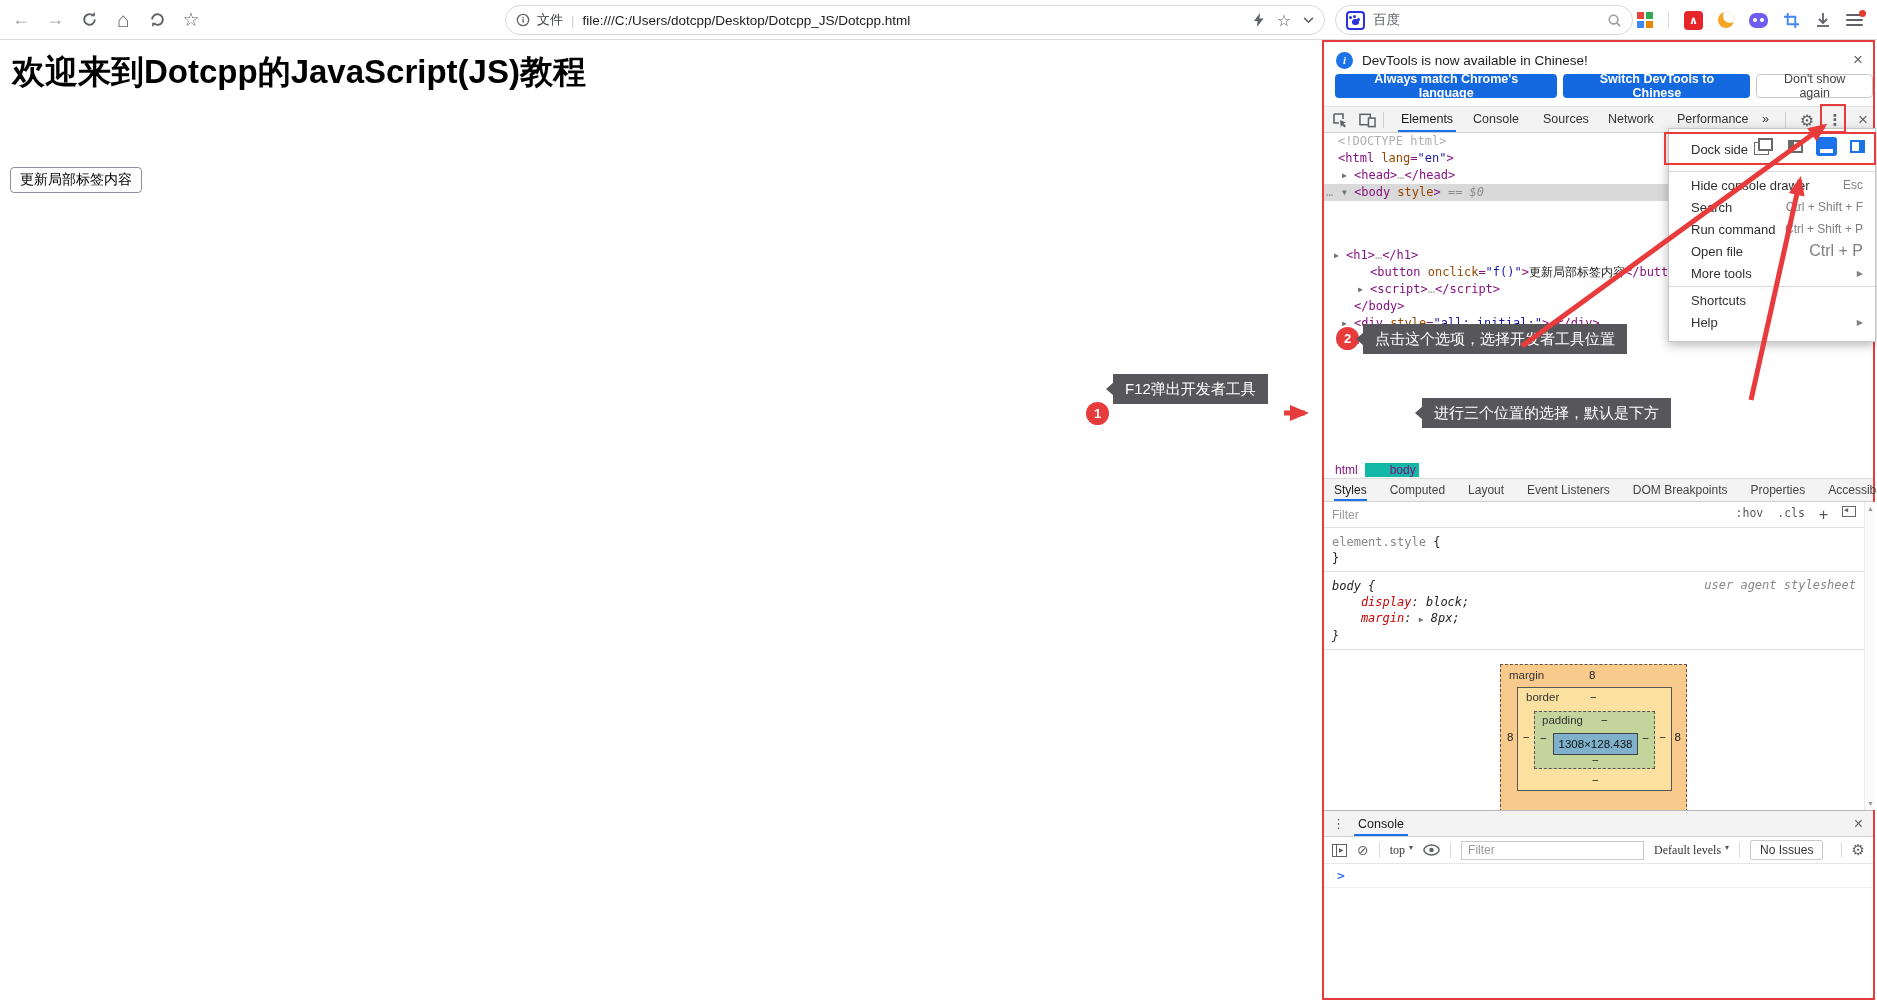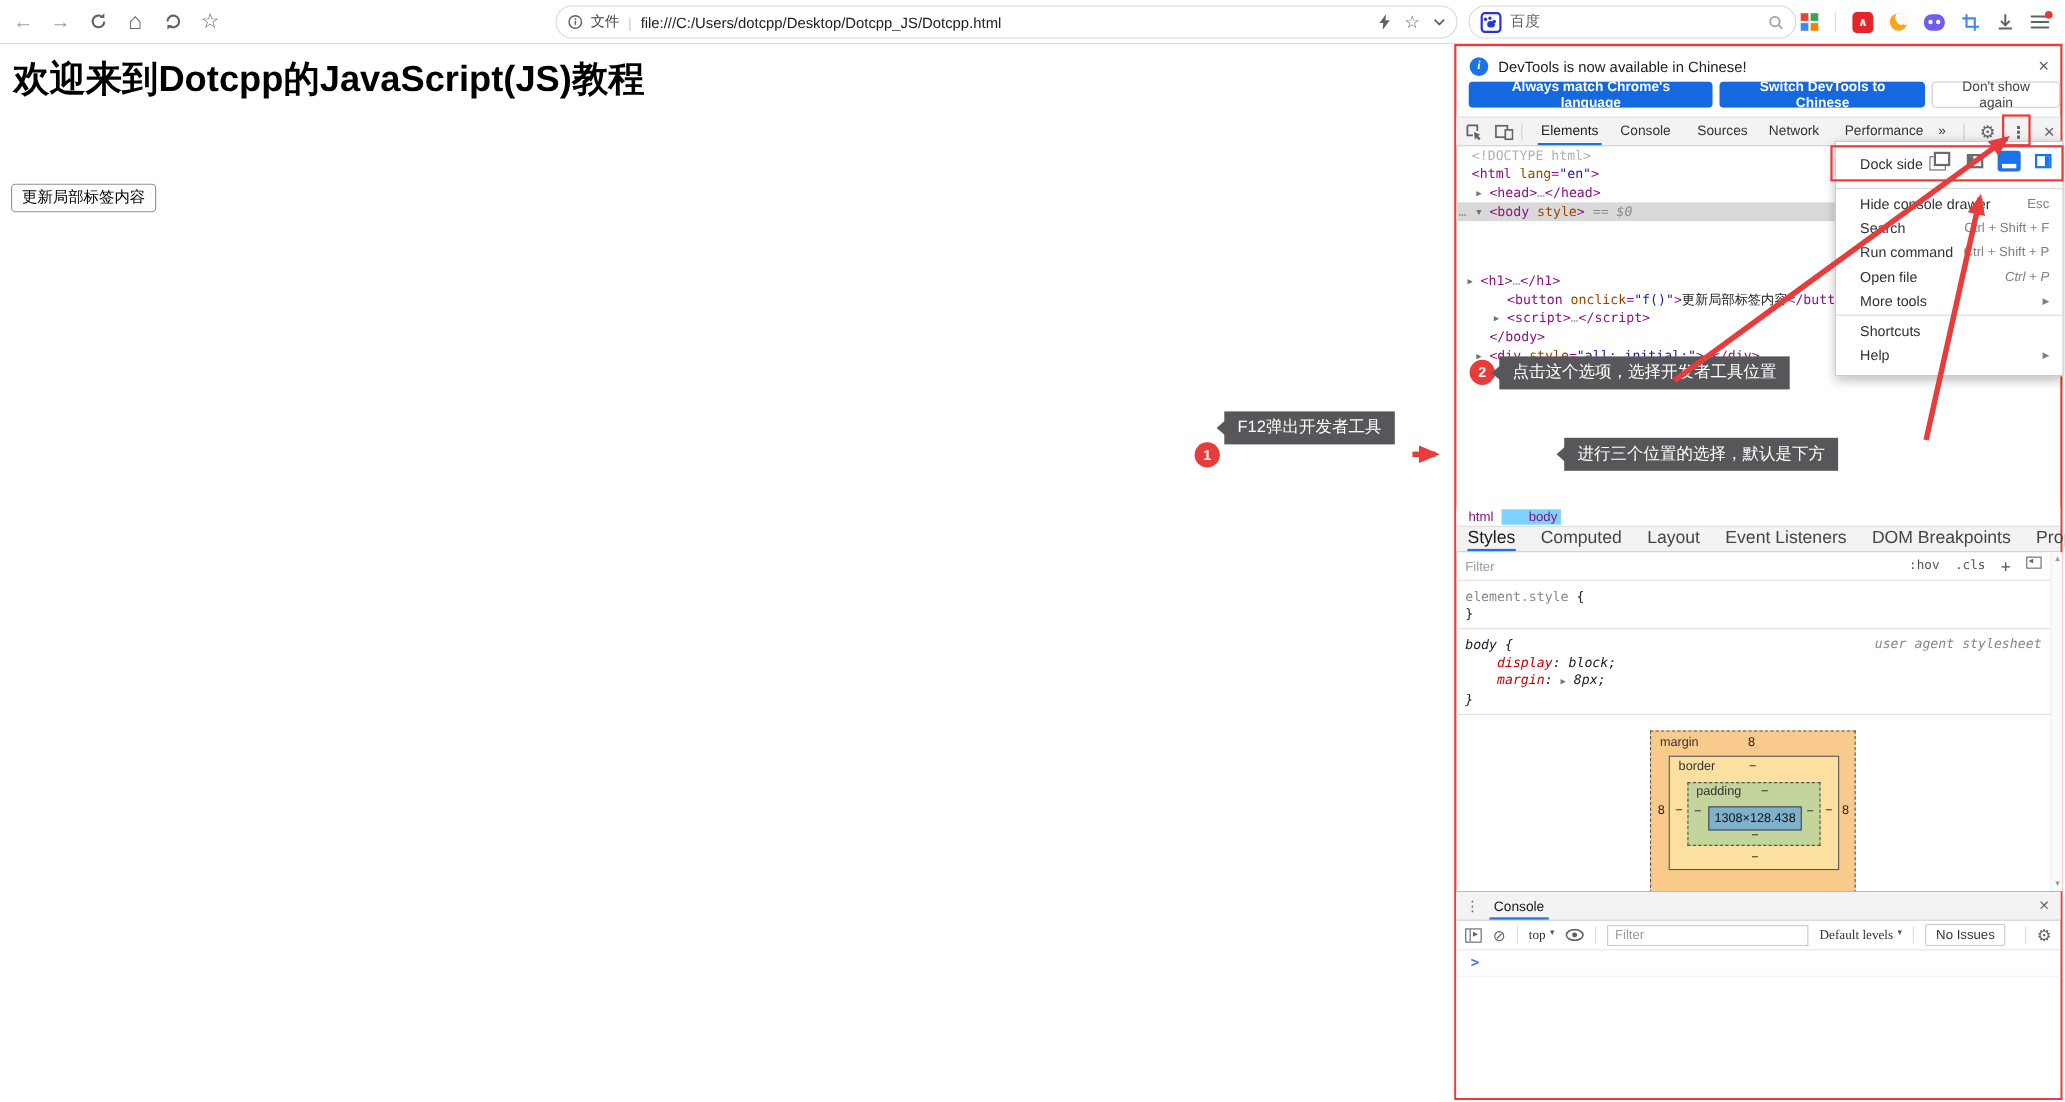--- a/index.html
+++ b/index.html
@@ -86,23 +86,23 @@
   .dockico.right{border-color:var(--accent);}
   .dockico.right:before{content:"";position:absolute;right:0;top:0;bottom:0;width:4px;background:var(--accent);}
   .dock-red-outline{position:absolute;left:-5px;top:3px;width:212px;height:33px;border:2px solid var(--red);z-index:21;}
   .menu-div{height:1px;background:#d9d9d9;margin:2px 0;}
   .mitem{height:22px;display:flex;align-items:center;padding:0 12px 0 22px;font-size:13px;color:#303030;cursor:pointer;}
   .mitem .sc{margin-left:auto;color:#808080;font-size:12px;}
 
   
   .crumbbar{left:0;top:419px;width:549px;height:17px;background:#fff;display:flex;align-items:center;gap:4px;padding-left:8px;font-size:12px;}
   .crumb{color:var(--tag);padding:0 3px;cursor:pointer;}
-  .crumb.cur{background:#7dd3fc;padding-left:25px;}
+  .crumb.cur{background:#14b8a6;padding-left:25px;}
   .styletabs{left:0;top:436px;width:549px;height:24px;background:#f3f3f3;border-top:1px solid #ddd;border-bottom:1px solid #d0d0d0;display:flex;align-items:center;gap:23px;padding-left:10px;}
-  .stab{font-size:16px;color:#444;height:22px;line-height:22px;cursor:pointer;white-space:nowrap;}
+  .stab{font-size:12px;color:#444;height:22px;line-height:22px;cursor:pointer;white-space:nowrap;}
   .stab.active{border-bottom:2px solid var(--accent);color:#1a1a1a;}
   .filterrow{left:0;top:460px;width:540px;height:26px;border-bottom:1px solid #e0e0e0;display:flex;align-items:center;padding:0 8px;}
   .filter-in{border:none;outline:none;font-size:12px;color:#333;flex:1;background:transparent;}
   .filter-in::placeholder{color:#9a9a9a;}
   .hovcls{display:flex;align-items:flex-start;gap:14px;font-family:"DejaVu Sans Mono",monospace;font-size:11.5px;color:#555;}
   .plus{font-size:15px;color:#555;}
   .panel-tgl{width:14px;height:11px;border:1px solid #666;position:relative;}
   .panel-tgl:before{content:"◀";position:absolute;left:1px;top:-1px;font-size:7px;color:#666;}
   .cssarea{left:0;top:486px;width:540px;font-family:"DejaVu Sans Mono",monospace;font-size:12px;color:#222;}
   .cssblock{padding:6px 8px 5px 8px;border-bottom:1px solid #e0e0e0;position:relative;}
@@ -310,21 +310,21 @@
         <div class="mitem">
           <span>Search</span>
           <span class="sc" style="font-size: 12px;">Ctrl + Shift + F</span>
         </div>
         <div class="mitem">
           <span>Run command</span>
           <span class="sc" style="font-size: 12px;">Ctrl + Shift + P</span>
         </div>
         <div class="mitem">
           <span>Open file</span>
-          <span class="sc" style="font-size: 12px; font-style: italic;">Ctrl + P</span>
+          <span class="sc" style="font-size: 16px;">Ctrl + P</span>
         </div>
         <div class="mitem">
           <span>More tools</span>
           <span class="sc" style="font-size: 8px;">▶</span>
         </div>
       </div>
     <div class="menu-div"></div>
     <div id="menu-group-1">
         <div class="mitem">
           <span>Shortcuts</span>

